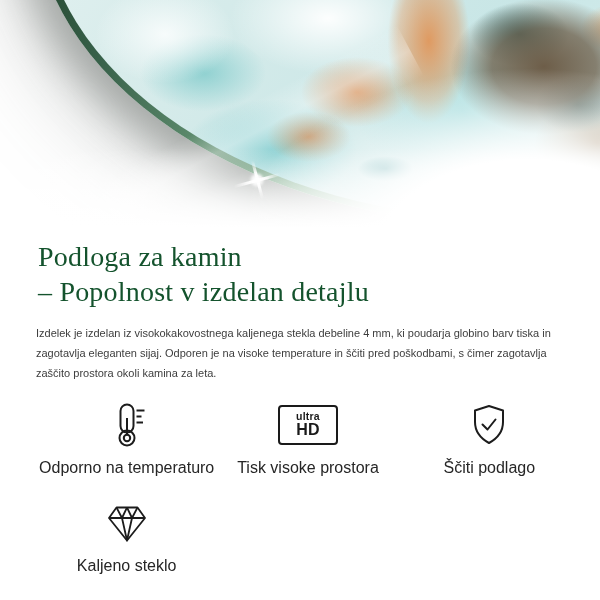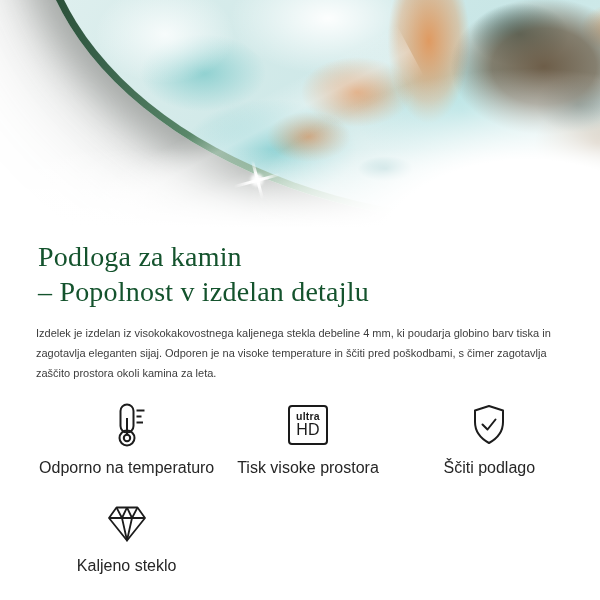--- a/index.html
+++ b/index.html
@@ -79,26 +79,26 @@
     margin-top:15px;display:grid;grid-template-columns:repeat(3,1fr);
     row-gap:20px;text-align:center;padding:0 0 0 0;
   }
   .feature{display:flex;flex-direction:column;align-items:center;}
   .icon-wrap{height:52px;display:flex;align-items:center;justify-content:center;margin-bottom:7px;}
   .feature .label{font-size:16px;color:#262626;line-height:1.2;}
   .icon-svg{display:block;}
 
   
   .uhd-box{
-    width:40px;height:40px;border:2.5px solid #1a1a1a;border-radius:4px;
+    width:60px;height:40px;border:2.5px solid #1a1a1a;border-radius:4px;
     display:flex;flex-direction:column;align-items:center;justify-content:center;
     box-sizing:border-box;background:#fff;
   }
   .uhd-top{font-size:10.5px;font-weight:600;color:#1a1a1a;line-height:1;letter-spacing:0.2px;}
-  .uhd-bottom{font-size:16px;font-weight:400;color:#1a1a1a;line-height:1;margin-top:1px;letter-spacing:0.3px;}
+  .uhd-bottom{font-size:16px;font-weight:700;color:#1a1a1a;line-height:1;margin-top:1px;letter-spacing:0.3px;}
 </style>
 </head>
 <body>
 
 <div class="page">
 
   <section class="hero">
     <div class="glass-edge"></div>
     <div class="glass-art"></div>
     <div class="glare"></div>

